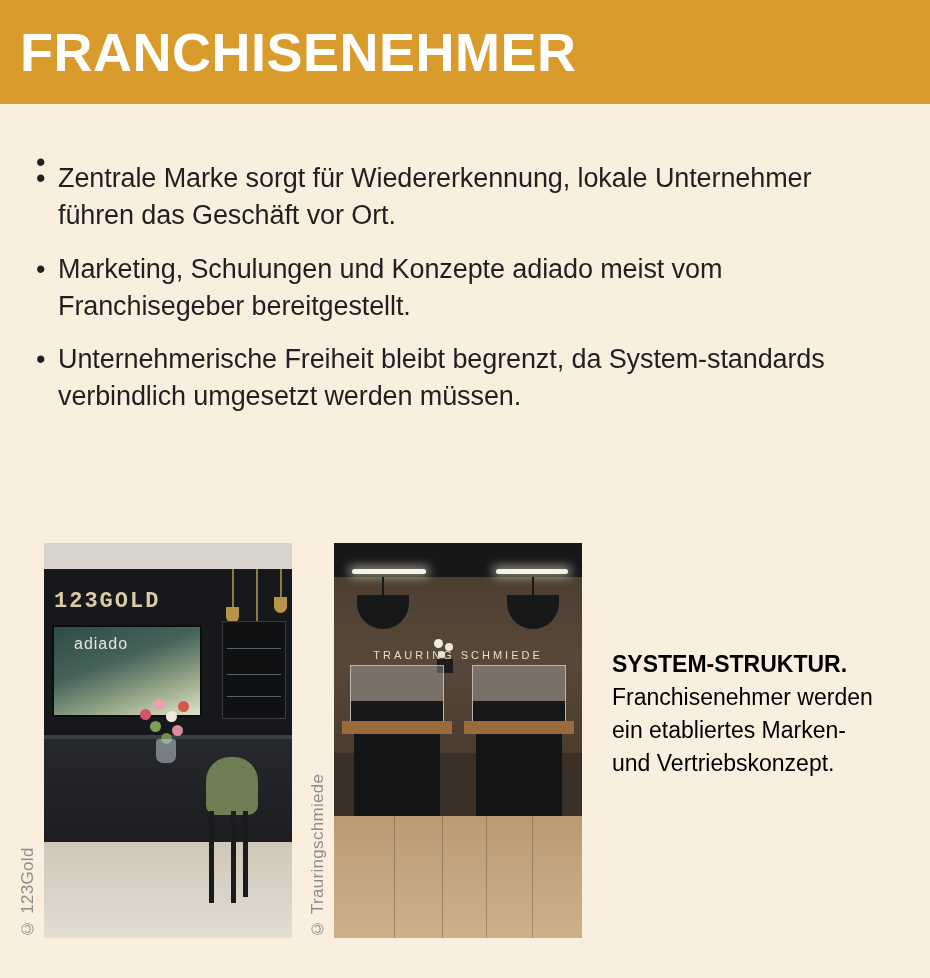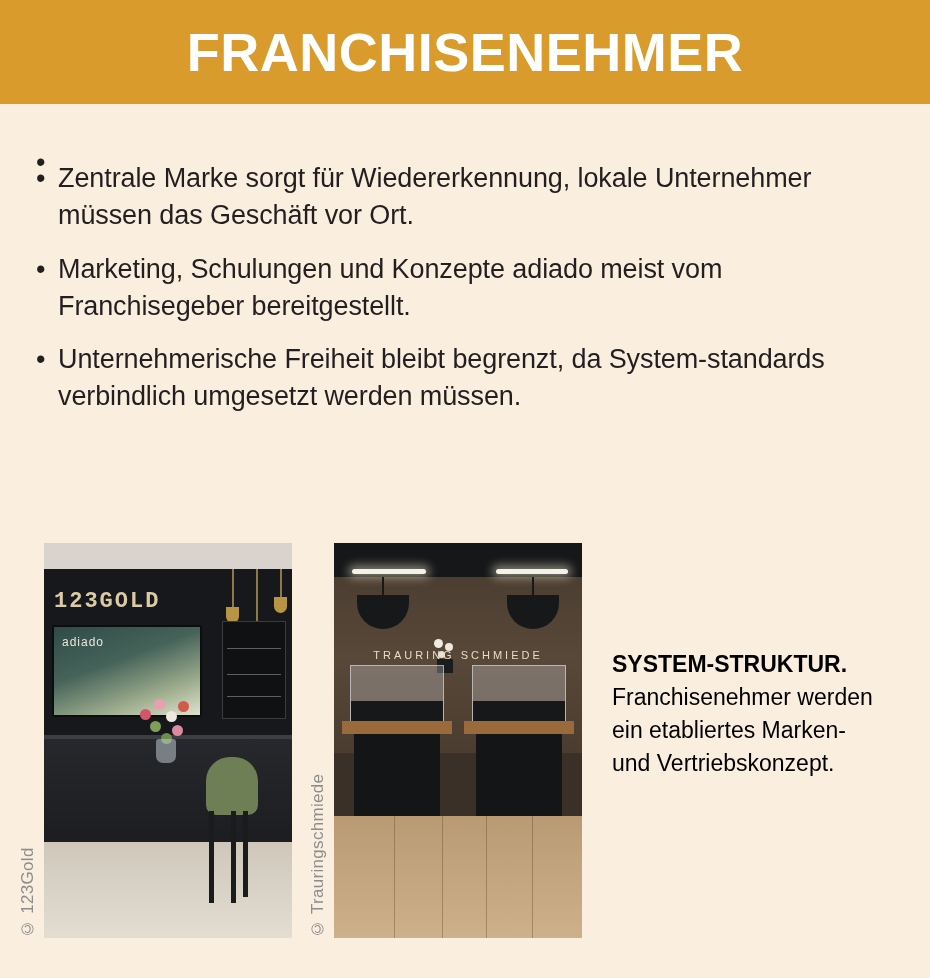--- a/index.html
+++ b/index.html
@@ -20,21 +20,21 @@
     background: #faeedf;
     box-sizing: border-box;
   }
   
   .header {
     width: 100%;
     height: 104px;
     background: #d99b2b;
     display: flex;
     align-items: center;
-    justify-content: center;
+    justify-content: flex-start;
     box-sizing: border-box;
   }
   .header-title {
     color: #ffffff;
     font-size: 54px;
     font-weight: bold;
     letter-spacing: 0.5px;
     line-height: 1;
     text-align: center;
     margin: 0;
@@ -118,21 +118,21 @@
     font-family:Liberation Mono, monospace;
     opacity:.95;
   }
   .p1-screen {
     position:absolute; left:8px; top:82px; width:146px; height:88px;
     background: linear-gradient(160deg,#2f4b46 0%,#46635a 40%,#9fae8e 75%,#dfe3cf 100%);
     border:2px solid #0c0d0e;
     border-radius:2px;
   }
   .p1-screen-txt {
-    position:absolute; left:8px; top:8px; color:#e9e6de; font-size:12px; letter-spacing:1px;
+    position:absolute; left:20px; top:8px; color:#e9e6de; font-size:16px; letter-spacing:1px;
   }
   .p1-cab {
     position:absolute; right:6px; top:78px; width:62px; height:96px;
     background:#101113; border:1px solid #3a3c40;
   }
   .p1-cab-shelf {
     position:absolute; left:4px; width:54px; height:1px; background:#5c5f64;
   }
   .p1-pend {
     position:absolute; width:2px; background:#8e7a45;
@@ -250,21 +250,21 @@
   <div class="header">
     <h1 class="header-title">FRANCHISENEHMER</h1>
   </div>
 
   <ul class="bullets">
     <li class="bullet-item">
       <span class="bullet-dot">•</span>
     </li>
     <li class="bullet-item">
       <span class="bullet-dot">•</span>
-      <span>Zentrale Marke sorgt für Wiedererkennung, lokale Unternehmer müssen das Geschäft vor Ort.</span>
+      <span>Zentrale Marke sorgt für Wiedererkennung, lokale Unternehmer führen das Geschäft vor Ort.</span>
     </li>
     <li class="bullet-item">
       <span class="bullet-dot">•</span>
       <span>Marketing, Schulungen und Konzepte adiado meist vom Franchisegeber bereitgestellt.</span>
     </li>
     <li class="bullet-item">
       <span class="bullet-dot">•</span>
       <span>Unternehmerische Freiheit bleibt begrenzt, da System-standards verbindlich umgesetzt werden müssen.</span>
     </li>
   </ul>

